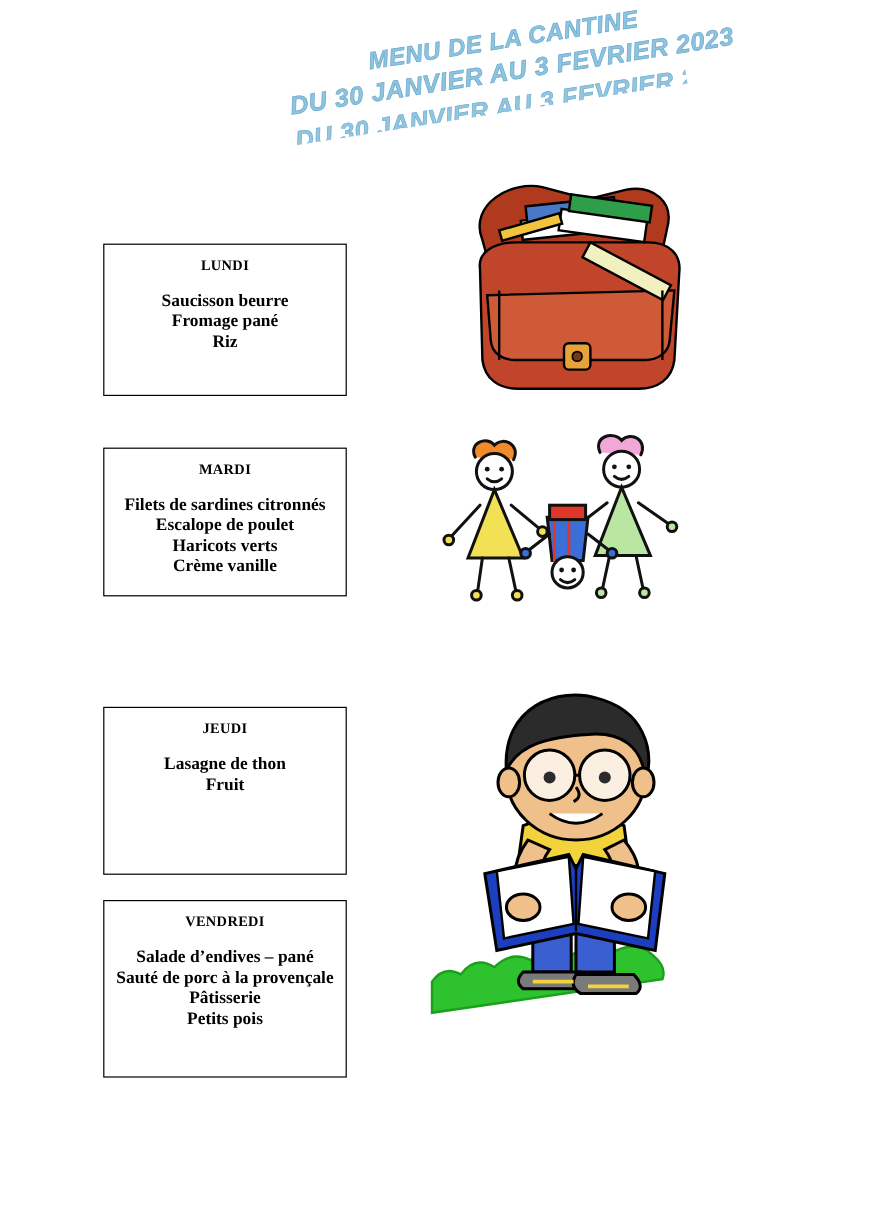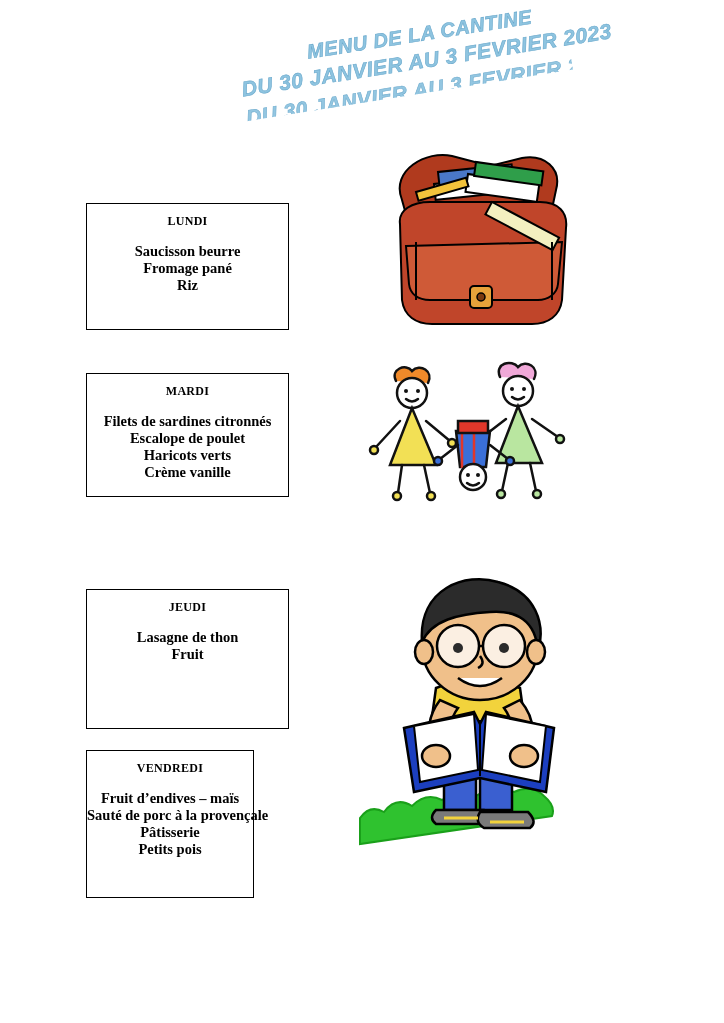--- a/index.html
+++ b/index.html
@@ -84,21 +84,21 @@
     font-weight: bold;
     font-size: 14.5px;
     line-height: 17px;
     white-space: nowrap;
     text-align: center;
   }
 
   #box-lundi    { left: 86px;  top: 203px; width: 203px; height: 127px; }
   #box-mardi    { left: 86px;  top: 373px; width: 203px; height: 124px; }
   #box-jeudi    { left: 86px;  top: 563px; width: 203px; height: 140px; margin-top: 26px; }
-  #box-vendredi { left: 86px;  top: 750px; width: 168px; height: 148px; }
+  #box-vendredi { left: 86px;  top: 750px; width: 203px; height: 148px; }
 
   
   .art {
     position: absolute;
   }
   #art-satchel { left: 372px; top: 150px; width: 220px; height: 200px; }
   #art-kids    { left: 350px; top: 355px; width: 240px; height: 160px; }
   #art-reader  { left: 340px; top: 560px; width: 270px; height: 300px; }
 </style>
 </head>
@@ -135,21 +135,21 @@
     <div class="menu-day">JEUDI</div>
     <div class="menu-items">
       <div class="menu-item">Lasagne de thon</div>
       <div class="menu-item">Fruit</div>
     </div>
   </div>
 
   <div class="menu-box" id="box-vendredi">
     <div class="menu-day">VENDREDI</div>
     <div class="menu-items">
-      <div class="menu-item">Fruit d’endives – maïs</div>
+      <div class="menu-item">Salade d’endives – pané</div>
       <div class="menu-item">Sauté de porc à la provençale</div>
       <div class="menu-item">Pâtisserie</div>
       <div class="menu-item">Petits pois</div>
     </div>
   </div>
 
   <div class="art" id="art-satchel">
     <svg width="220" height="200" viewBox="0 0 220 200" xmlns="http://www.w3.org/2000/svg">
 
       <path d="M30 50 C18 20 55 0 80 6 L118 16 L150 8 C172 4 190 18 184 40 L176 78 L40 86 Z" fill="#b03a1e" stroke="#000" stroke-width="2"></path>

